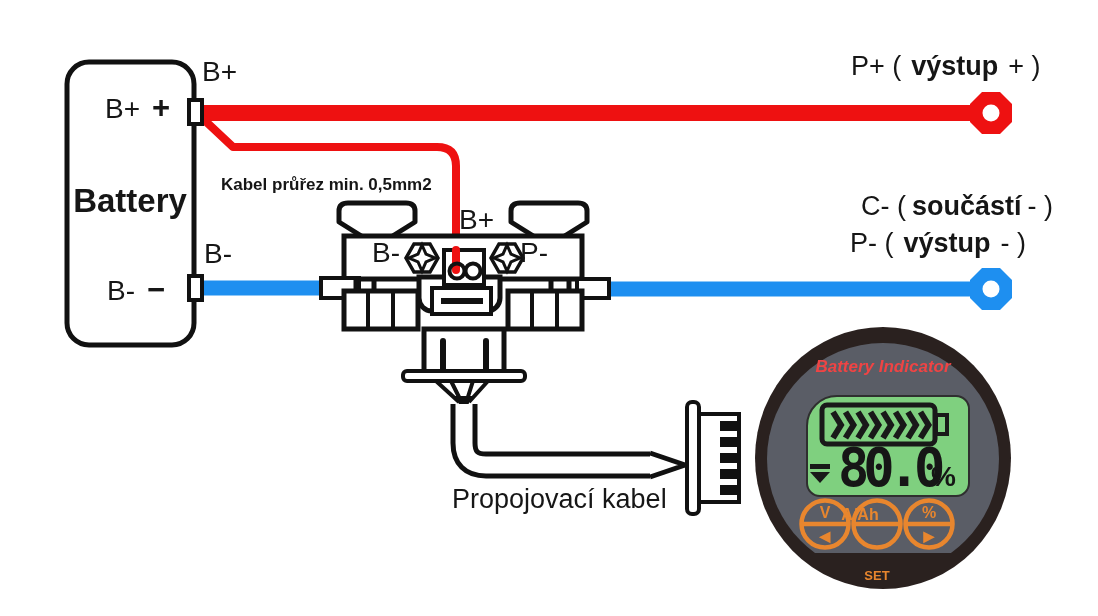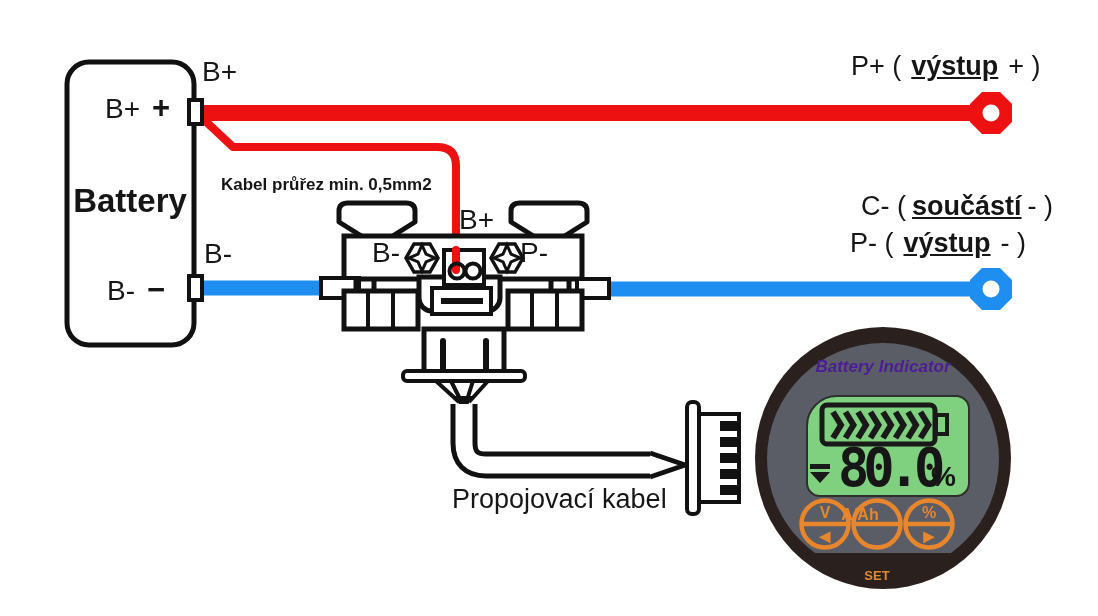--- a/index.html
+++ b/index.html
@@ -7,23 +7,23 @@
     position:relative;width:1098px;height:616px;background:#ffffff;overflow:hidden;
     font-family:"Liberation Sans", sans-serif;color:#161616;
   }
   #diagram-svg{position:absolute;left:0;top:0;}
   .lbl{position:absolute;white-space:nowrap;line-height:1;}
   .lbl-big{font-size:28px;font-weight:500;}
   .battery-name{font-size:33px;font-weight:700;text-align:center;}
   .sign{font-weight:900;font-size:31px;margin-left:12px;}
   .note{font-size:17px;font-weight:700;line-height:23px;margin-top:28px;}
   .out-label{display:flex;align-items:baseline;font-size:27px;font-weight:500;}
-  .out-label .emph{font-weight:700;text-decoration:underline;}
+  .out-label .emph{font-weight:700;}
   .cable-label{font-size:27px;font-weight:400;}
-  .ind-title{font-size:17px;font-weight:700;font-style:italic;color:#4c1d95;text-align:center;width:150px;}
+  .ind-title{font-size:17px;font-weight:700;font-style:italic;color:#ef4444;text-align:center;width:150px;}
   .lcd-digits{
     font-family:"DejaVu Sans Mono", monospace;font-weight:700;font-size:52px;
     letter-spacing:-6px;color:#161616;transform:scaleY(1.04);transform-origin:top left;
   }
   .lcd-unit{font-size:28px;font-weight:700;color:#161616;}
   .btn-txt{position:absolute;color:#e8862e;font-weight:700;text-align:center;width:48px;}
 </style>
 </head>
 <body>
 

